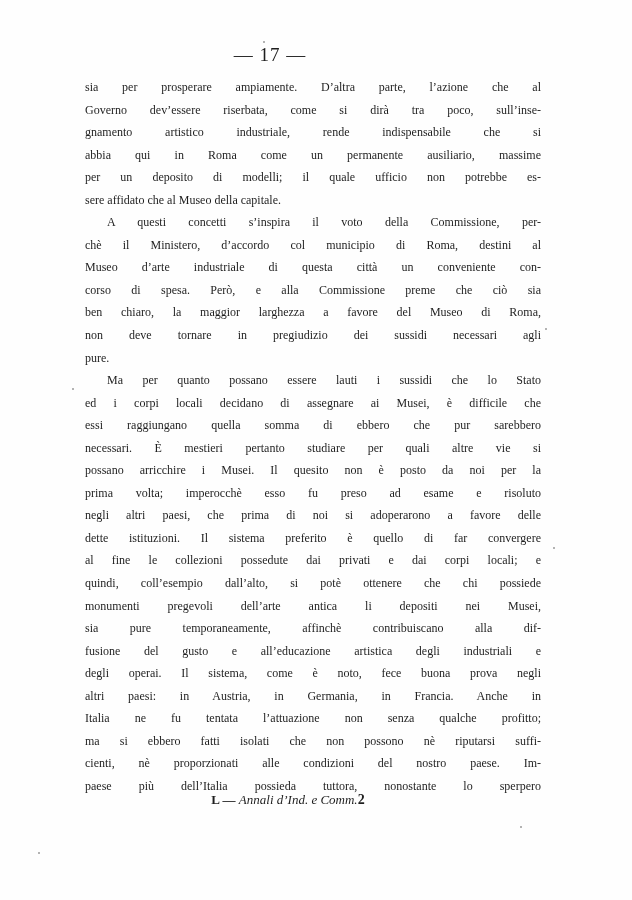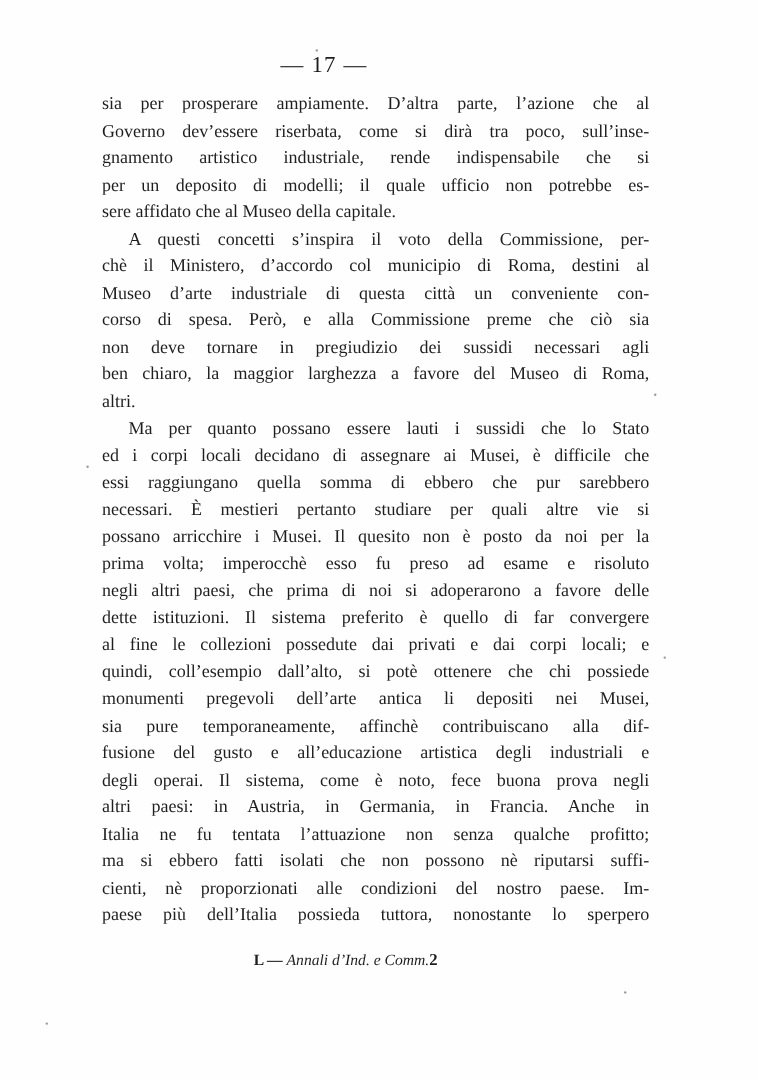--- a/index.html
+++ b/index.html
@@ -9,21 +9,21 @@
   }
   .page-number {
     position: absolute; top: 44px; left: 0; width: 540px; text-align: center;
     font-family: "Liberation Serif", serif; font-size: 19px; letter-spacing: 1px;
   }
   .body-text {
     position: absolute; top: 76px; left: 85px; width: 456px;
   }
   .line {
     display: block; height: 22.55px; line-height: 22.55px;
-    font-family: "Liberation Serif", serif; font-size: 15px;
+    font-family: "Liberation Serif", serif; font-size: 12px;
     text-align: justify; text-align-last: justify; white-space: nowrap; overflow: visible;
   }
   .line.last { text-align-last: left; }
   .line.indent { padding-left: 22px; }
   .footer {
     position: absolute; top: 792px; left: 106px; width: 364px;
     display: flex; justify-content: center; align-items: baseline;
     font-family: "Liberation Serif", serif; font-size: 13px;
   }
   .footer .sig-label { font-style: normal; font-weight: bold; }
@@ -34,31 +34,32 @@
 </head>
 <body>
 
 <div class="page-number">— 17 —</div>
 
 <div class="body-text">
   <div>
     <span class="line">sia per prosperare ampiamente. D’altra parte, l’azione che al</span>
     <span class="line">Governo dev’essere riserbata, come si dirà tra poco, sull’inse-</span>
     <span class="line">gnamento artistico industriale, rende indispensabile che si</span>
+    <span class="line">abbia qui in Roma come un permanente ausiliario, massime</span>
     <span class="line">per un deposito di modelli; il quale ufficio non potrebbe es-</span>
     <span class="line last">sere affidato che al Museo della capitale.</span>
   </div>
   <div>
     <span class="line indent">A questi concetti s’inspira il voto della Commissione, per-</span>
     <span class="line">chè il Ministero, d’accordo col municipio di Roma, destini al</span>
     <span class="line">Museo d’arte industriale di questa città un conveniente con-</span>
     <span class="line">corso di spesa. Però, e alla Commissione preme che ciò sia</span>
+    <span class="line">ben chiaro, la maggior larghezza a favore del Museo di Roma,</span>
     <span class="line">non deve tornare in pregiudizio dei sussidi necessari agli</span>
-    <span class="line">ben chiaro, la maggior larghezza a favore del Museo di Roma,</span>
-    <span class="line last">altri.</span>
+    <span class="line last">pure.</span>
   </div>
   <div>
     <span class="line indent">Ma per quanto possano essere lauti i sussidi che lo Stato</span>
     <span class="line">ed i corpi locali decidano di assegnare ai Musei, è difficile che</span>
     <span class="line">essi raggiungano quella somma di ebbero che pur sarebbero</span>
     <span class="line">necessari. È mestieri pertanto studiare per quali altre vie si</span>
     <span class="line">possano arricchire i Musei. Il quesito non è posto da noi per la</span>
     <span class="line">prima volta; imperocchè esso fu preso ad esame e risoluto</span>
     <span class="line">negli altri paesi, che prima di noi si adoperarono a favore delle</span>
     <span class="line">dette istituzioni. Il sistema preferito è quello di far convergere</span>

